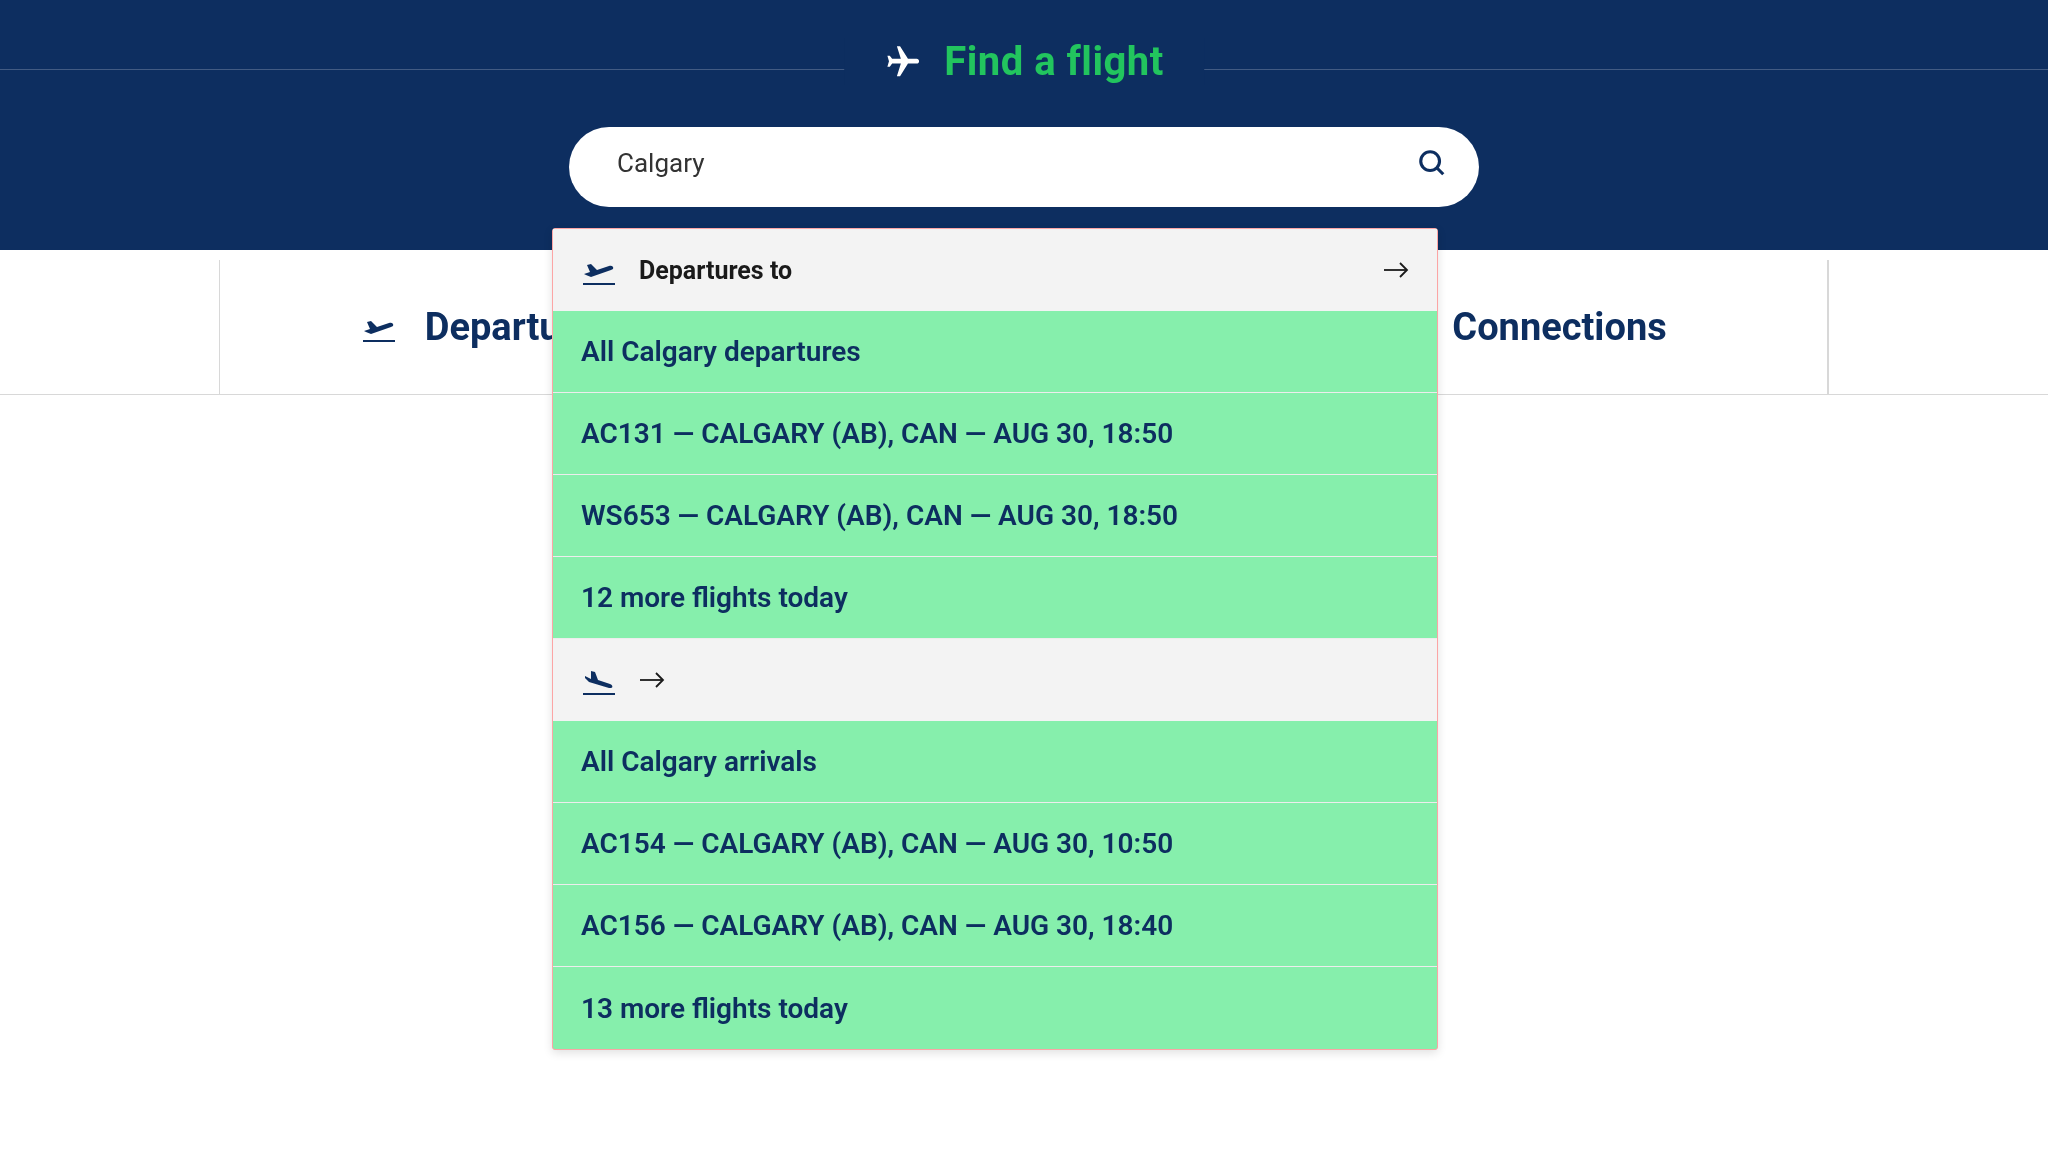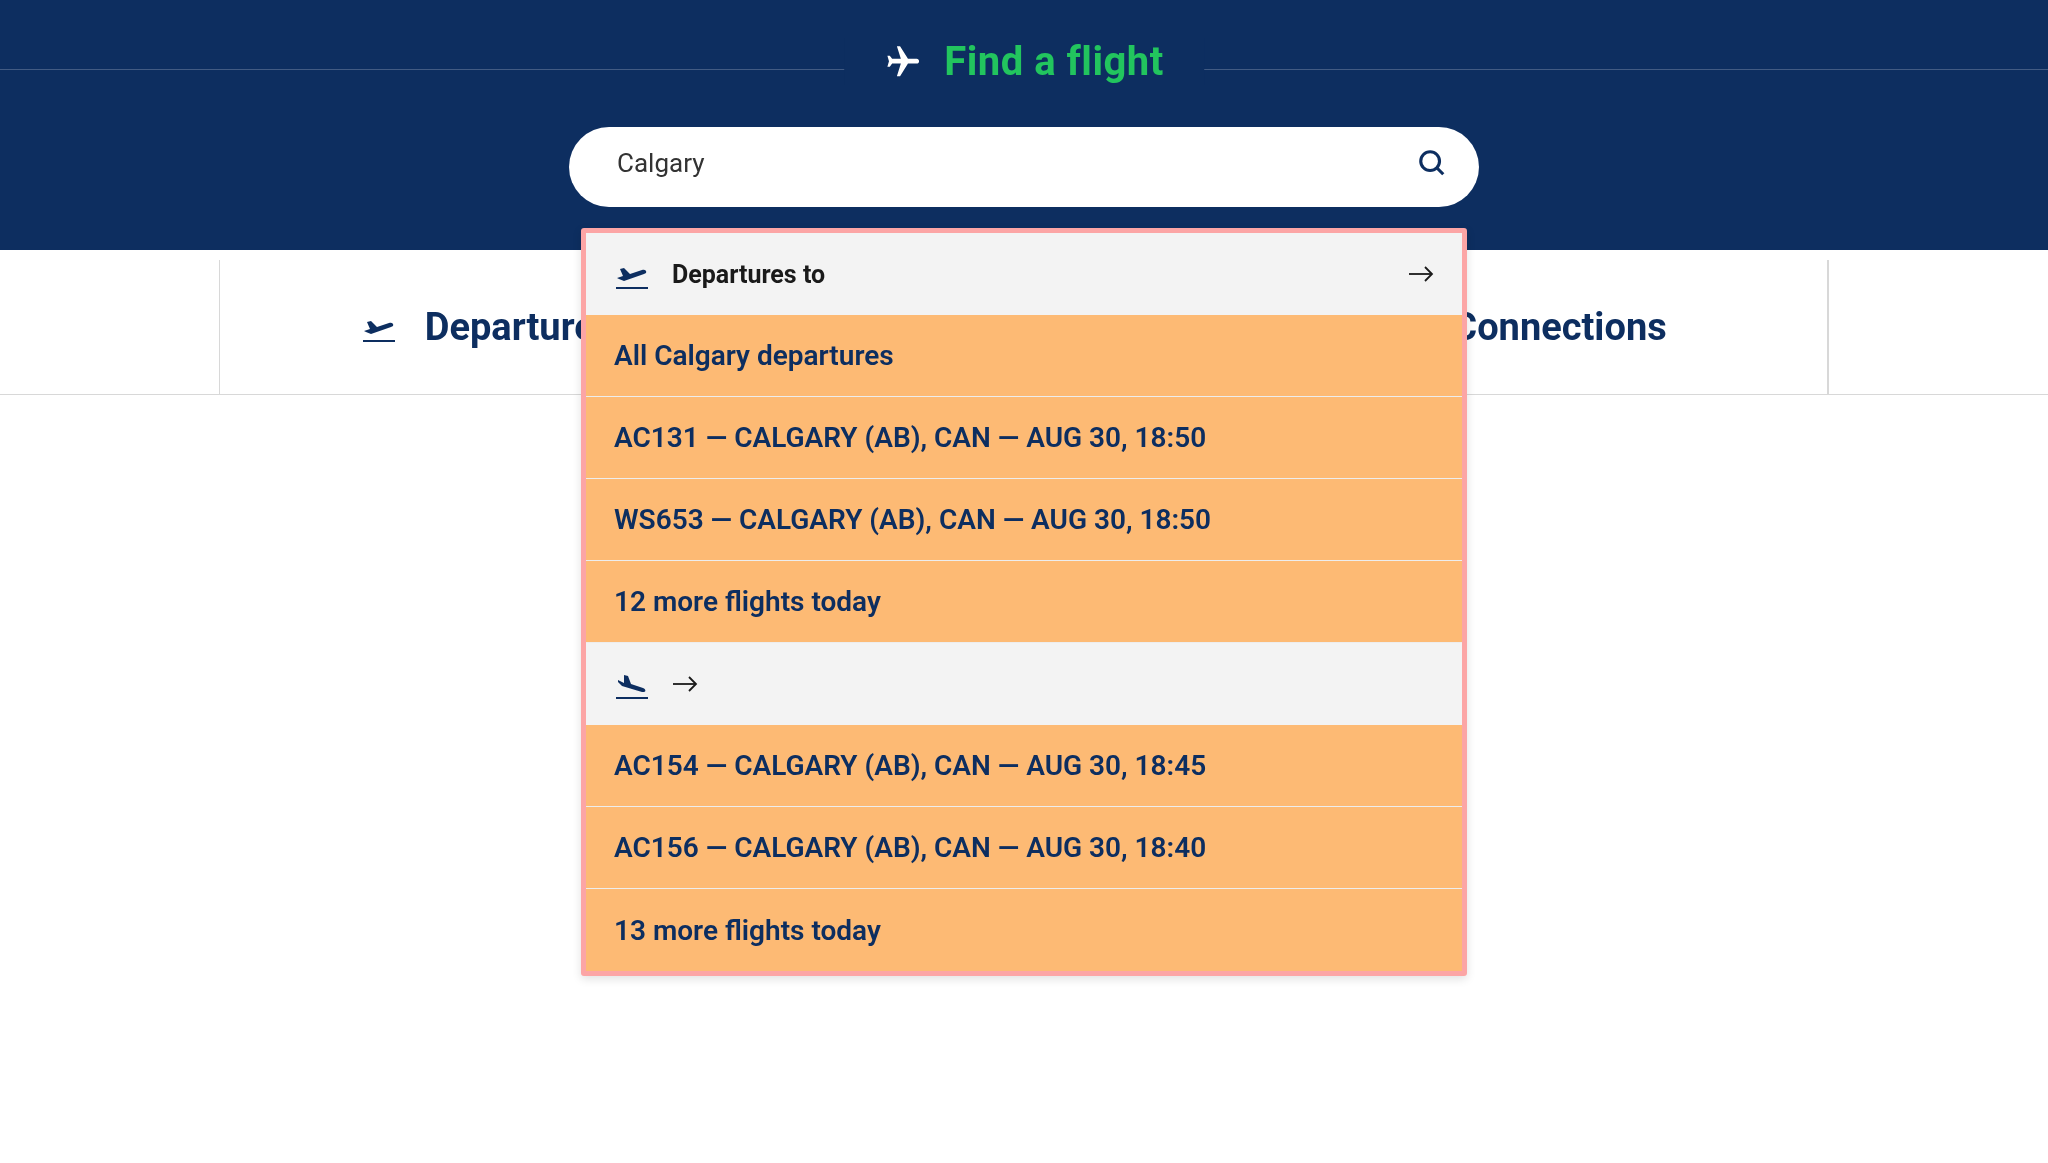--- a/index.html
+++ b/index.html
@@ -114,24 +114,24 @@
     .tab-label {
       font-size: 38px;
       font-weight: 700;
       color: #0d2e60;
     }
     
     
     .dropdown {
       position: absolute;
       top: 228px;
-      left: 581px;
+      left: 552px;
       width: 886px;
-      background: #fdba74;
-      border: 5px solid #fca5a5;
+      background: #86efac;
+      border: 1px solid #fca5a5;
       border-radius: 3px;
       box-shadow: 0 3px 10px rgba(0,0,0,0.12);
       z-index: 10;
     }
     .dropdown-section-header {
       background: #f3f3f3;
       height: 82px;
       display: flex;
       align-items: center;
       padding: 0 28px;
@@ -249,21 +249,24 @@
     <svg class="landing-icon" viewBox="0 0 36 36">
       <path d="M4 14 L10 17 L10 9 L14 10 L17 18 L29 22 C32 23 32 26 30 26 L28 26 L8 20 L4 16 Z" fill="#0d2e60"></path>
       <line class="runway" x1="2" y1="32" x2="34" y2="32" stroke="#0d2e60" stroke-width="2.5"></line>
     </svg>
     <svg class="arrow-right-icon" viewBox="0 0 26 20">
       <line x1="1" y1="10" x2="24" y2="10"></line>
       <polyline points="17,3 24,10 17,17"></polyline>
     </svg>
   </div>
   <div class="dropdown-item">
-    <span class="dropdown-item-text">AC154 — CALGARY (AB), CAN — AUG 30, 18:45</span>
+    <span class="dropdown-item-text">All Calgary arrivals</span>
+  </div>
+  <div class="dropdown-item">
+    <span class="dropdown-item-text">AC154 — CALGARY (AB), CAN — AUG 30, 10:50</span>
   </div>
   <div class="dropdown-item">
     <span class="dropdown-item-text">AC156 — CALGARY (AB), CAN — AUG 30, 18:40</span>
   </div>
   <div class="dropdown-item">
     <span class="dropdown-item-text">13 more flights today</span>
   </div>
 
 </div>
 

